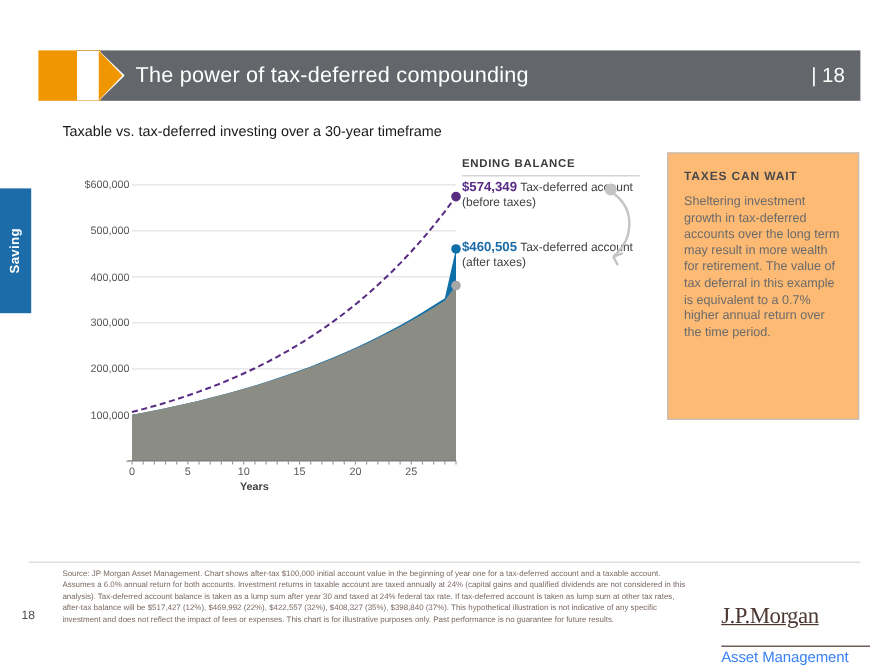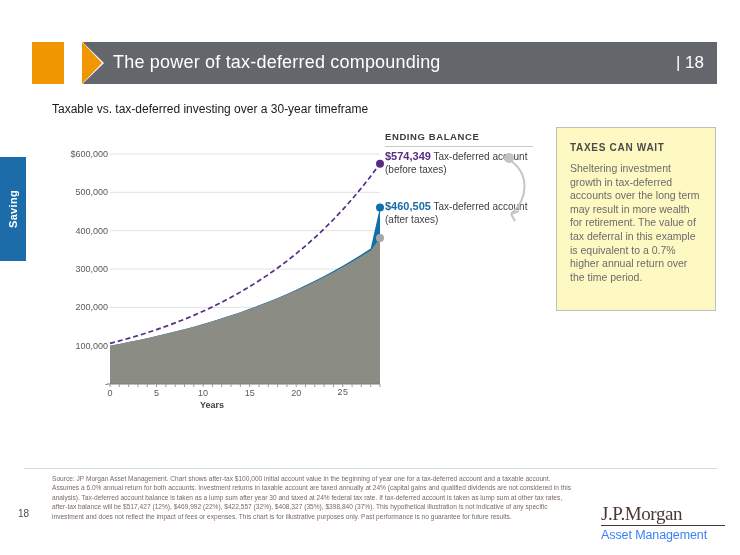--- a/index.html
+++ b/index.html
@@ -94,43 +94,43 @@
   .eb-1 .amt{color:#582c83;}
   .eb-2{top:200px;}
   .eb-2 .amt{color:#1b6ca8;}
   .eb-3{top:232px;}
   .eb-3 .amt{color:#3b3b3b;}
 
   .eb-arrow{position:absolute;left:496px;top:150px;width:46px;height:80px;}
 
   
   .callout{
-    position:absolute;left:556px;top:127px;width:160px;height:184px;
-    border:1px solid #bfbfbf;background:#fef9c3;
+    position:absolute;left:556px;top:127px;width:160px;height:223px;
+    border:1px solid #bfbfbf;background:#fdba74;
     box-sizing:border-box;padding:14px 13px;
   }
   .callout-title{
     font-size:10px;font-weight:bold;color:#4a4a4a;letter-spacing:.7px;margin-bottom:9px;
   }
   .callout-body{font-size:10.5px;color:#6b6b6b;line-height:13.6px;}
 
   
   .divider{position:absolute;left:24px;top:468px;width:693px;height:1px;background:#d6d6d6;}
   .source{
     position:absolute;left:52px;top:474px;width:525px;
     font-size:6.6px;color:#7a6a63;line-height:9.4px;text-align:left;
   }
   .page-num{
     position:absolute;left:18px;top:508px;font-size:10px;color:#4d4d4d;
   }
   .logo{position:absolute;left:601px;top:504px;width:124px;text-align:left;}
   .logo-top{
     font-family:"Liberation Serif","DejaVu Serif",serif;
     font-size:19px;color:#4b3832;letter-spacing:-.4px;line-height:20px;
-    border-bottom:1.3px solid #4b3832;padding-bottom:1px;display:block;
+    border-bottom:1.3px solid #4b3832;padding-bottom:14px;display:block;text-decoration:underline;
   }
   .logo-bot{
     display:block;font-size:12.5px;color:#3b82f6;margin-top:2px;letter-spacing:-.1px;
   }
 </style>
 </head>
 <body>
 
 <div class="slide">
 
@@ -202,21 +202,21 @@
         <line x1="322.6896551724138" x2="322.6896551724138" y1="238" y2="241" stroke="#9a9a9a" stroke-width="1"></line>
         <line x1="332" x2="332" y1="238" y2="241" stroke="#9a9a9a" stroke-width="1"></line>
       </svg>
   </div>
   <div class="xlabels">
       <span style="left: 62px;">0</span>
       <span style="left: 108.552px;">5</span>
       <span style="left: 155.103px;">10</span>
       <span style="left: 201.655px;">15</span>
       <span style="left: 248.207px;">20</span>
-      <span style="left: 294.759px; font-family: Liberation Mono, monospace;">25</span>
+      <span style="left: 294.759px;">25</span>
     </div>
   <div class="xaxis-title">Years</div>
 
   <div class="eb-head">ENDING BALANCE</div>
   <div class="eb-rule"></div>
 
   <div class="eb-item eb-1">
     <span class="amt">$574,349</span>
     <span>Tax-deferred account (before taxes)</span>
   </div>

